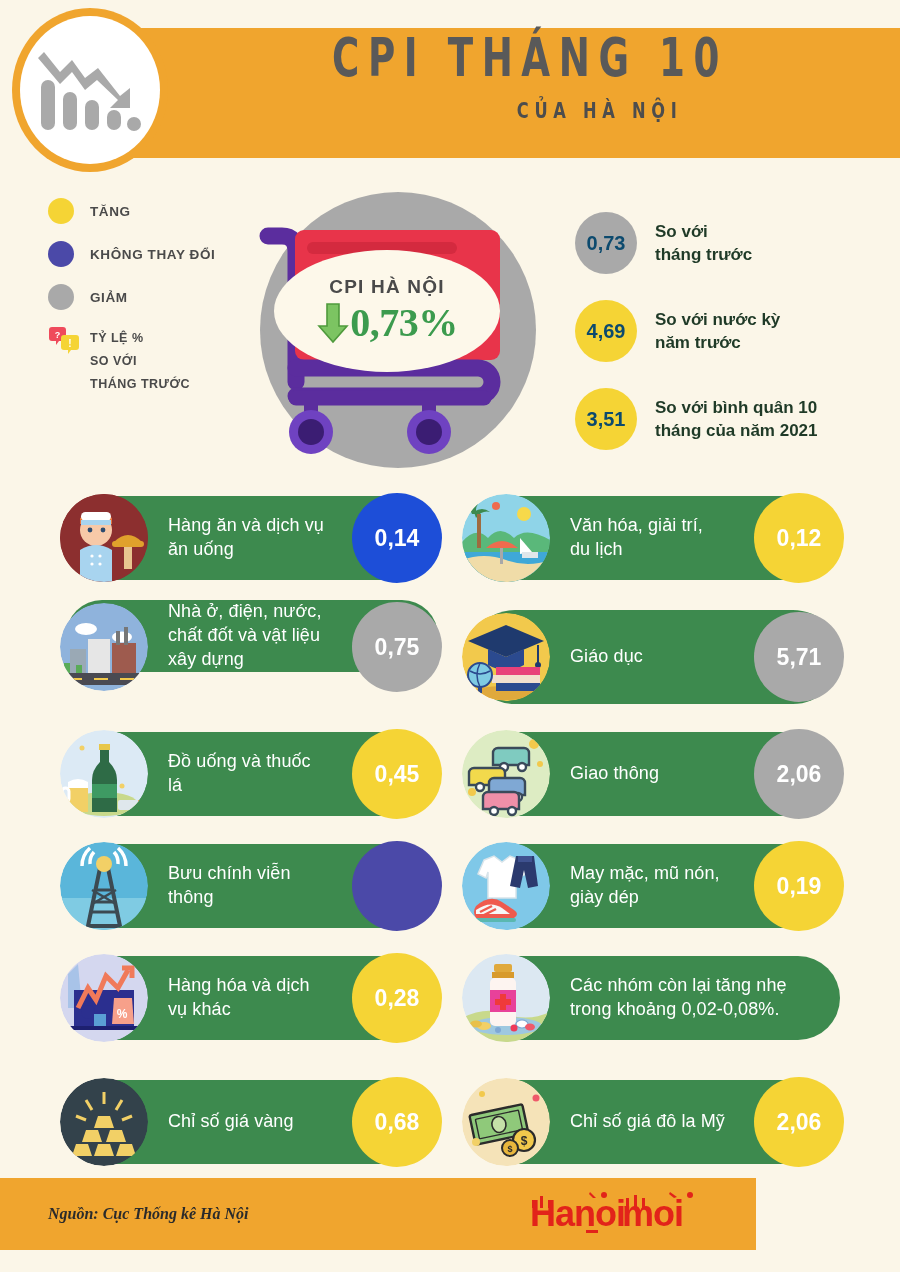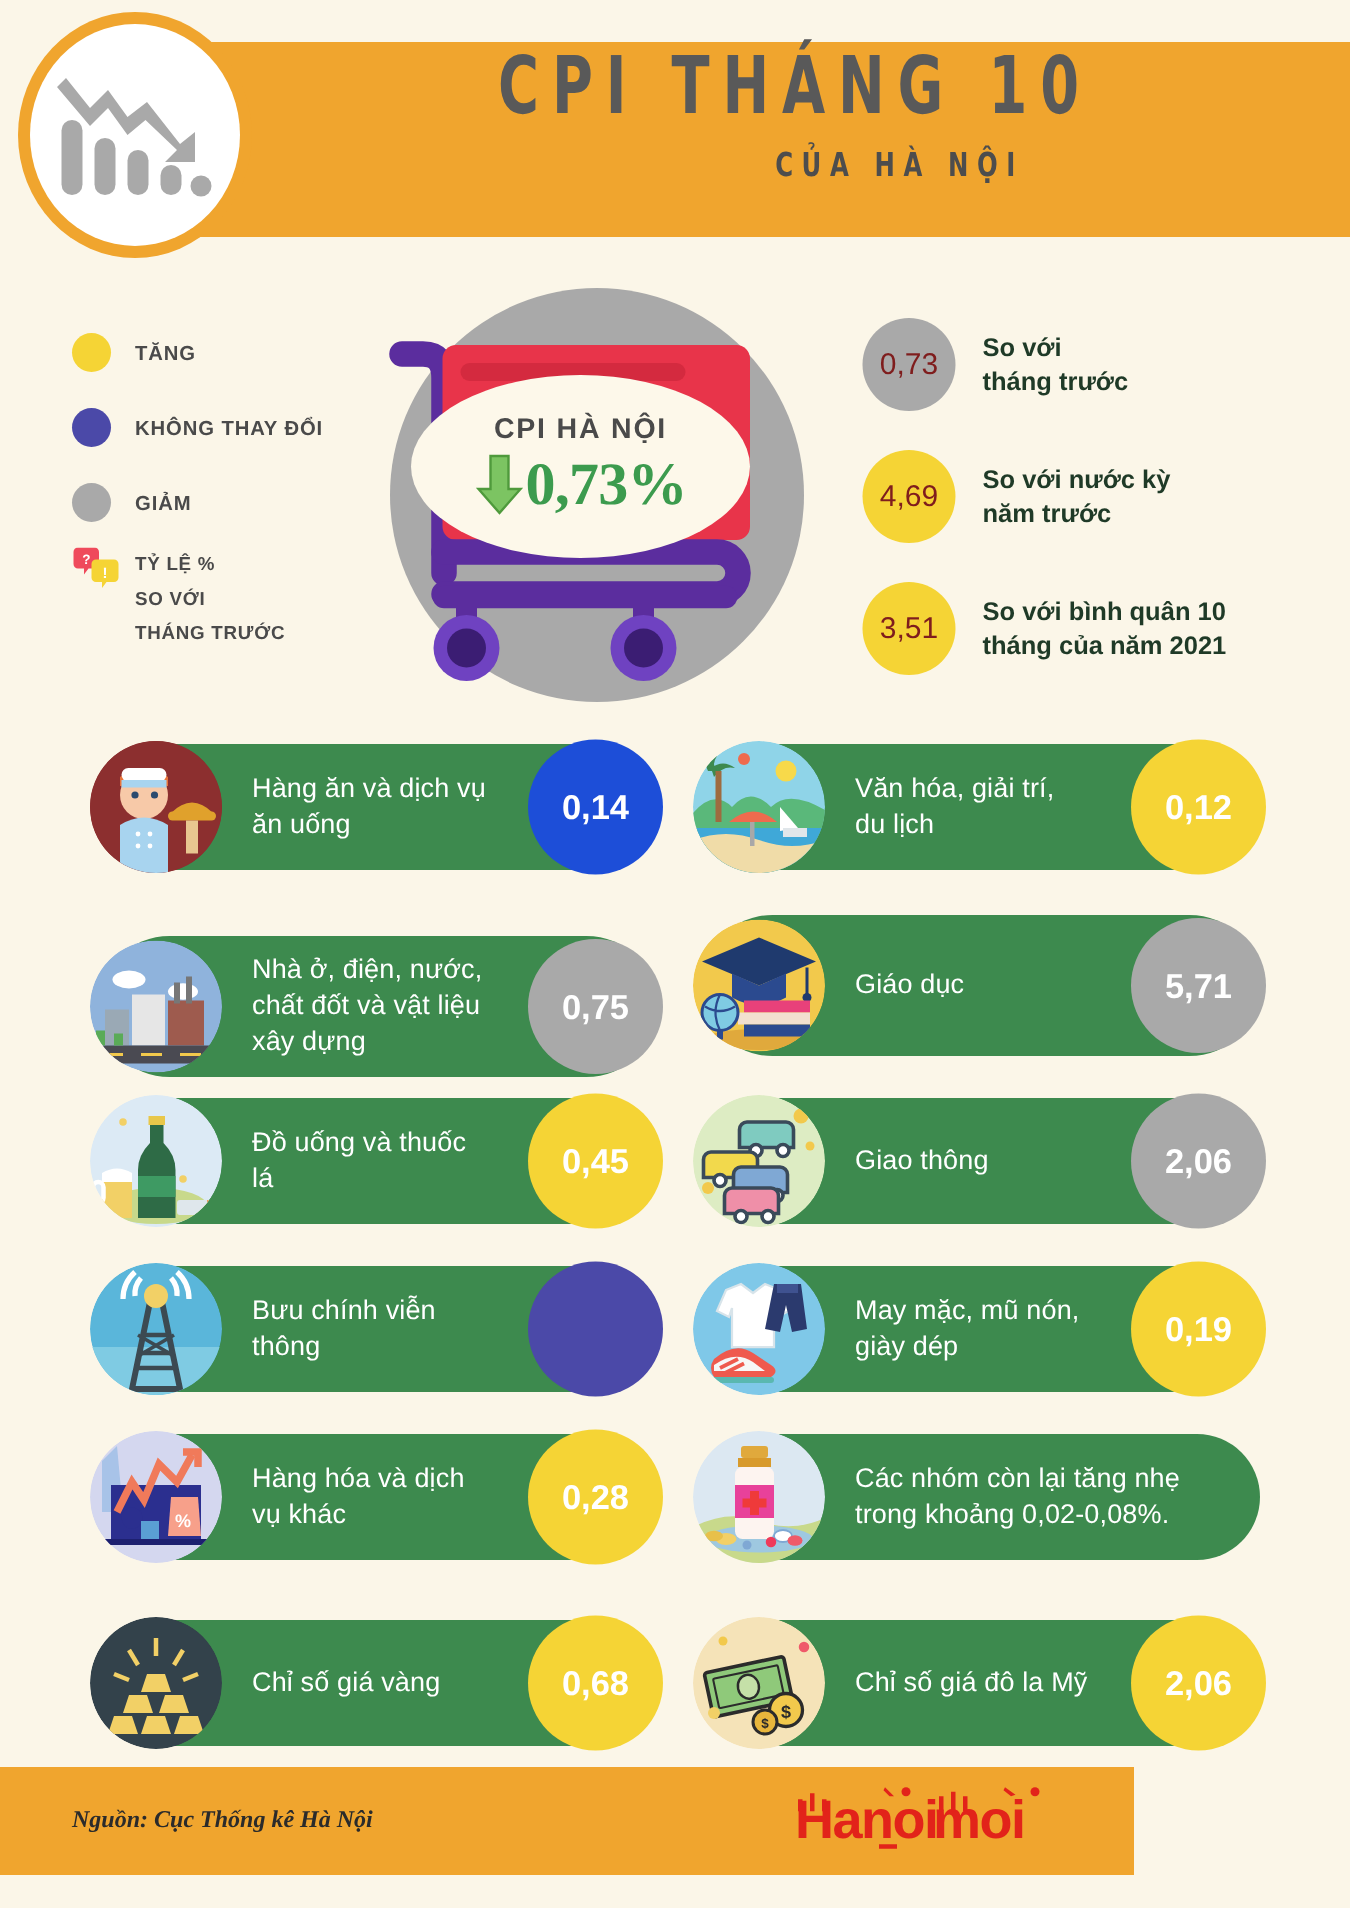--- a/index.html
+++ b/index.html
@@ -37,21 +37,21 @@
   }
   .header-subtitle {
     font-family: "Liberation Sans Narrow", "DejaVu Sans Condensed", "Liberation Sans", sans-serif;
     font-size: 22px; font-weight: 700; letter-spacing: 7px;
     color: #4d4d4d; margin-top: 12px; padding-left: 170px;
     transform: scaleX(0.82); transform-origin: center;
   }
 
   
   .legend { position: absolute; left: 48px; top: 198px; width: 200px; }
-  .legend-row { display: flex; align-items: center; margin-bottom: 17px; margin-top: 24px; }
+  .legend-row { display: flex; align-items: center; margin-bottom: 17px; }
   .legend-dot { width: 26px; height: 26px; border-radius: 50%; flex: 0 0 auto; }
   .legend-label {
     margin-left: 16px; font-size: 13.5px; font-weight: 600; color: #4a4a4a;
     letter-spacing: 0.6px;
   }
   .legend-note { display: flex; align-items: flex-start; margin-top: 6px; }
   .legend-note-icons { position: relative; width: 34px; height: 30px; flex: 0 0 auto; }
   .legend-note-text {
     margin-left: 8px; font-size: 12.5px; font-weight: 600; color: #4a4a4a;
     line-height: 1.85; letter-spacing: 0.5px;
@@ -73,21 +73,21 @@
   .hero-bubble-value {
     font-size: 40px; font-weight: 700; color: #3c9b4e; letter-spacing: -0.5px;
   }
 
   
   .stats { position: absolute; left: 575px; top: 212px; width: 320px; }
   .stat-row { display: flex; align-items: center; margin-bottom: 26px; }
   .stat-circle {
     width: 62px; height: 62px; border-radius: 50%; flex: 0 0 auto;
     display: flex; align-items: center; justify-content: center;
-    font-size: 20px; font-weight: 400; color: #7f1d1d;
+    font-size: 20px; font-weight: 700; color: #0c4a6e;
   }
   .stat-text {
     margin-left: 18px; font-size: 17px; font-weight: 700; color: #1f3a27;
     line-height: 1.38;
   }
 
   
   .grid { position: absolute; left: 0; top: 496px; width: 900px; }
   .grid-col { position: absolute; width: 390px; }
   .grid-col.left { left: 66px; }
@@ -253,21 +253,21 @@
               <circle cx="40" cy="70" r="1.6" fill="#fff"></circle>
             <path d="M54 48 q14 -14 28 0 Z" fill="#e0a12c"></path>
             <rect x="52" y="47" width="32" height="6" rx="3" fill="#e0a12c"></rect>
             <rect x="64" y="53" width="8" height="22" fill="#e8c690"></rect>
           </svg>
         </span>
         <span class="cat-label">Hàng ăn và dịch vụ ăn uống</span>
         <span class="cat-value" style="background:#1d4ed8">0,14</span>
       </div>
 
-      <div class="cat-row" style="top:128px;position:absolute;height:94px;border-radius:47px">
+      <div class="cat-row" style="top:104px;position:absolute;height:72px;border-radius:47px">
         <span class="cat-icon" style="top:3px">
           <svg width="88" height="88" viewBox="0 0 88 88">
             <circle cx="44" cy="44" r="44" fill="#8fb3dc"></circle>
             <ellipse cx="26" cy="26" rx="11" ry="6" fill="#fff"></ellipse>
             <ellipse cx="62" cy="34" rx="10" ry="5.5" fill="#fff"></ellipse>
             <rect x="10" y="46" width="16" height="24" fill="#9aa9b5"></rect>
             <rect x="28" y="36" width="22" height="34" fill="#e6e6e6"></rect>
             <rect x="52" y="40" width="24" height="30" fill="#9e5b4e"></rect>
             <rect x="56" y="28" width="4" height="14" fill="#777"></rect>
             <rect x="64" y="24" width="4" height="18" fill="#777"></rect>

